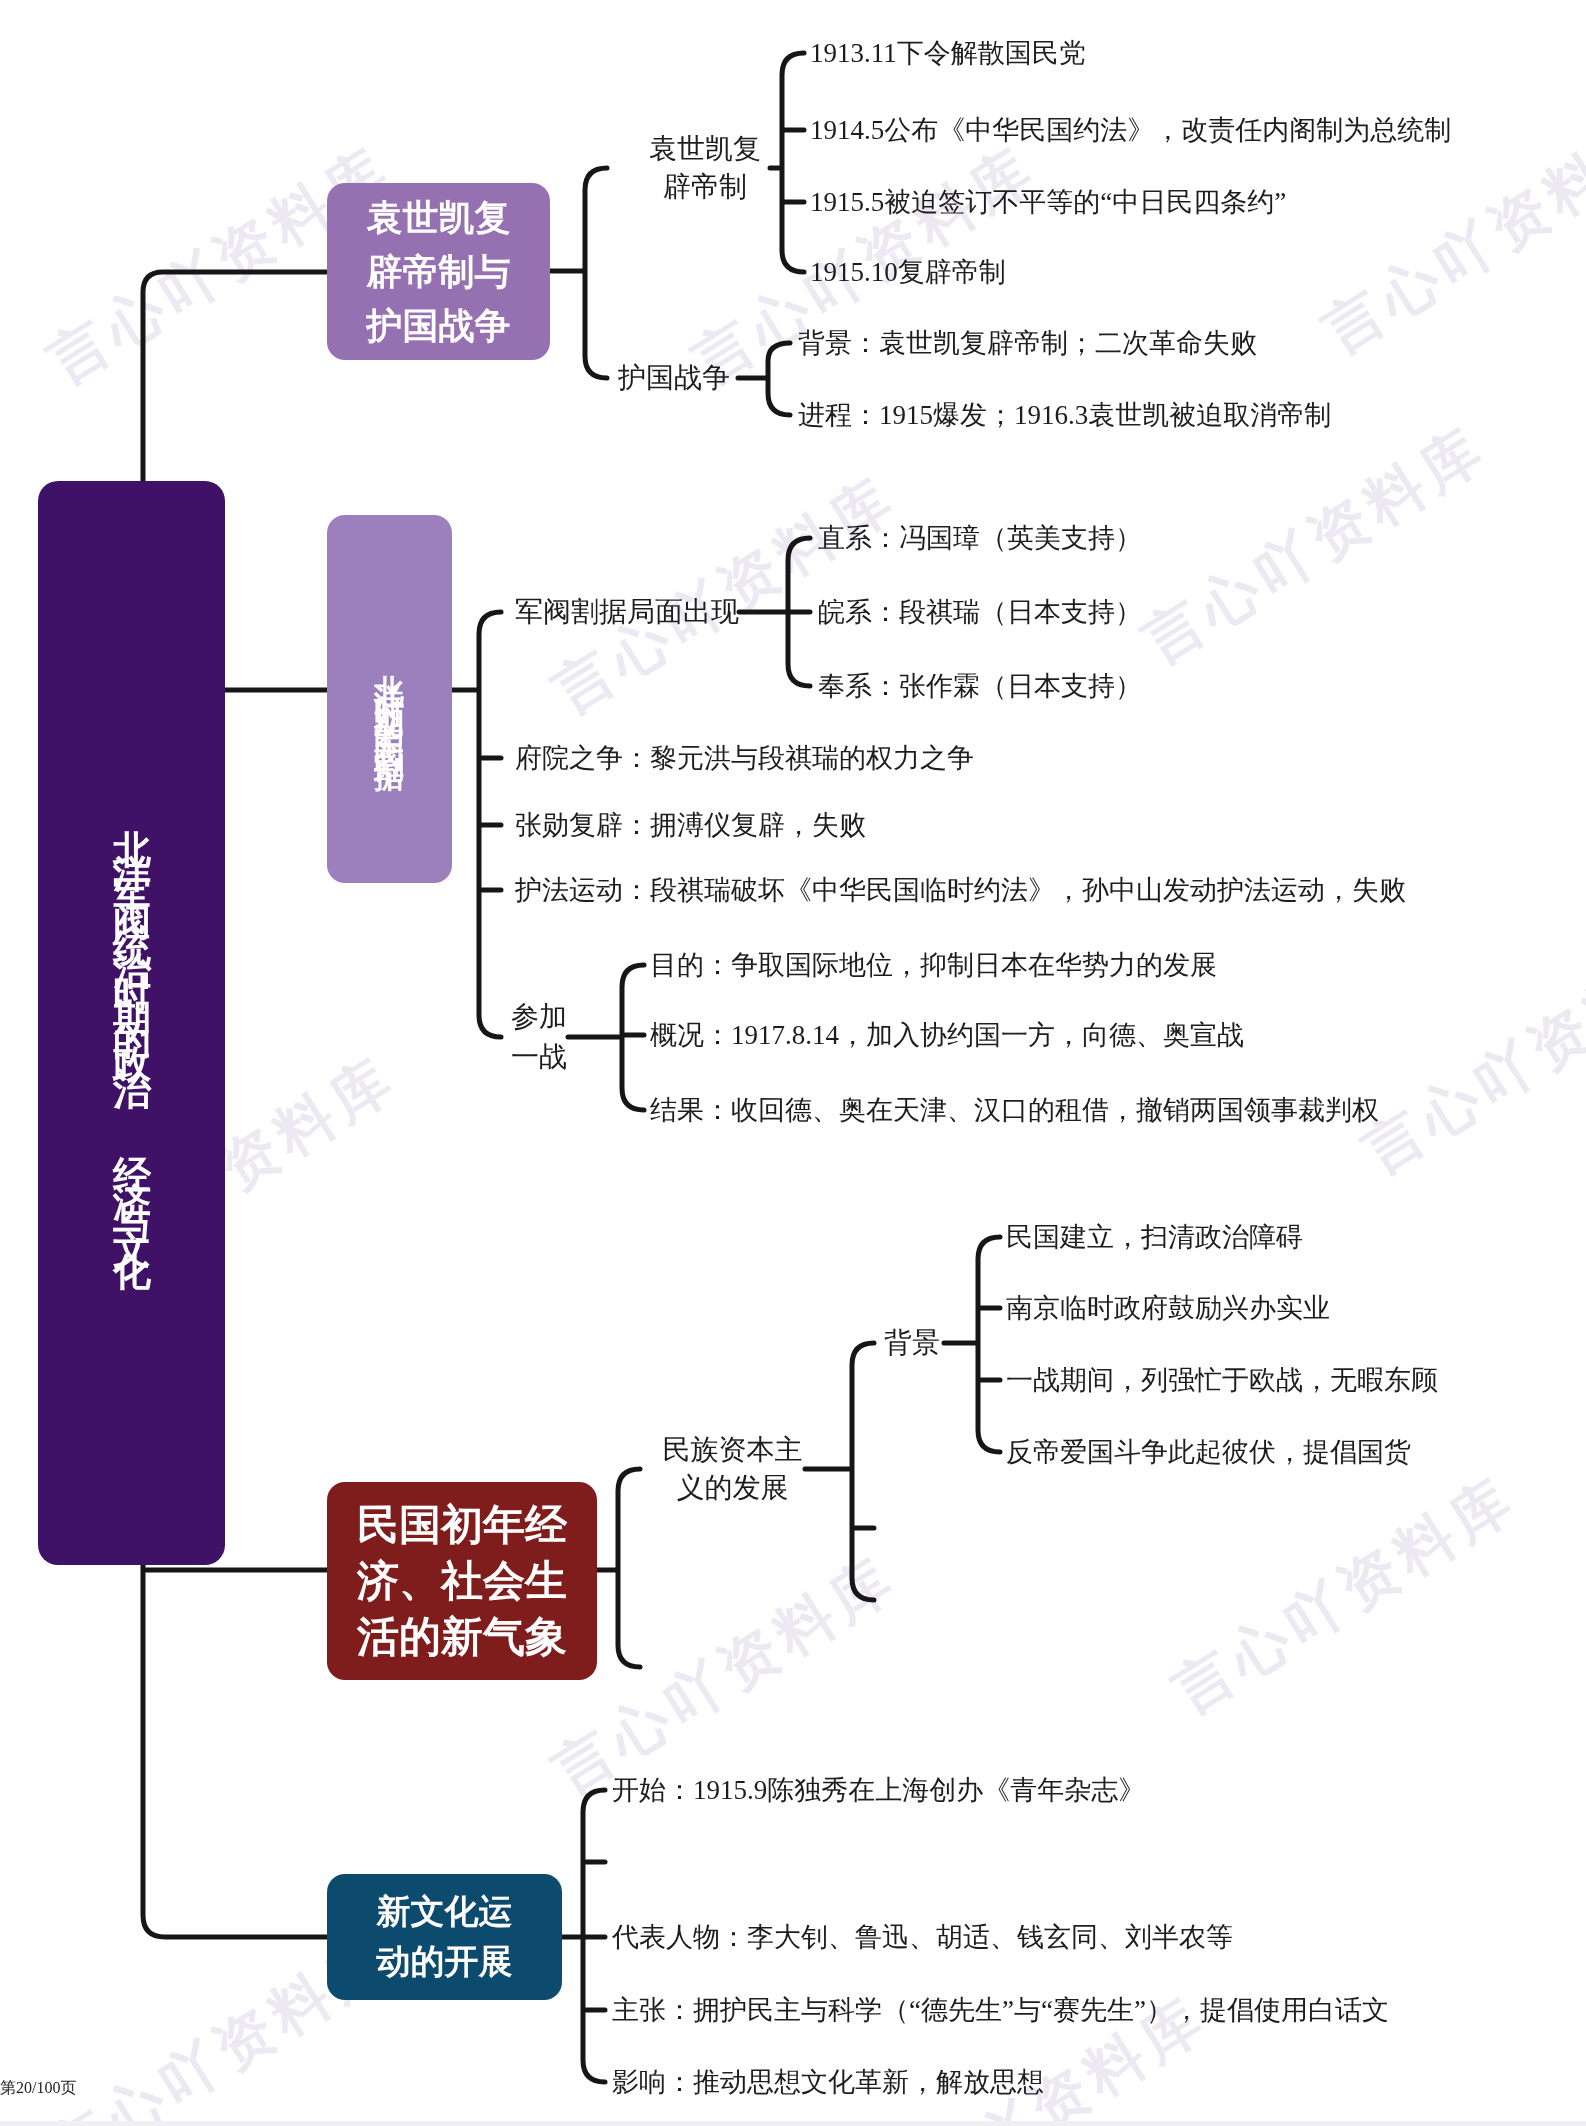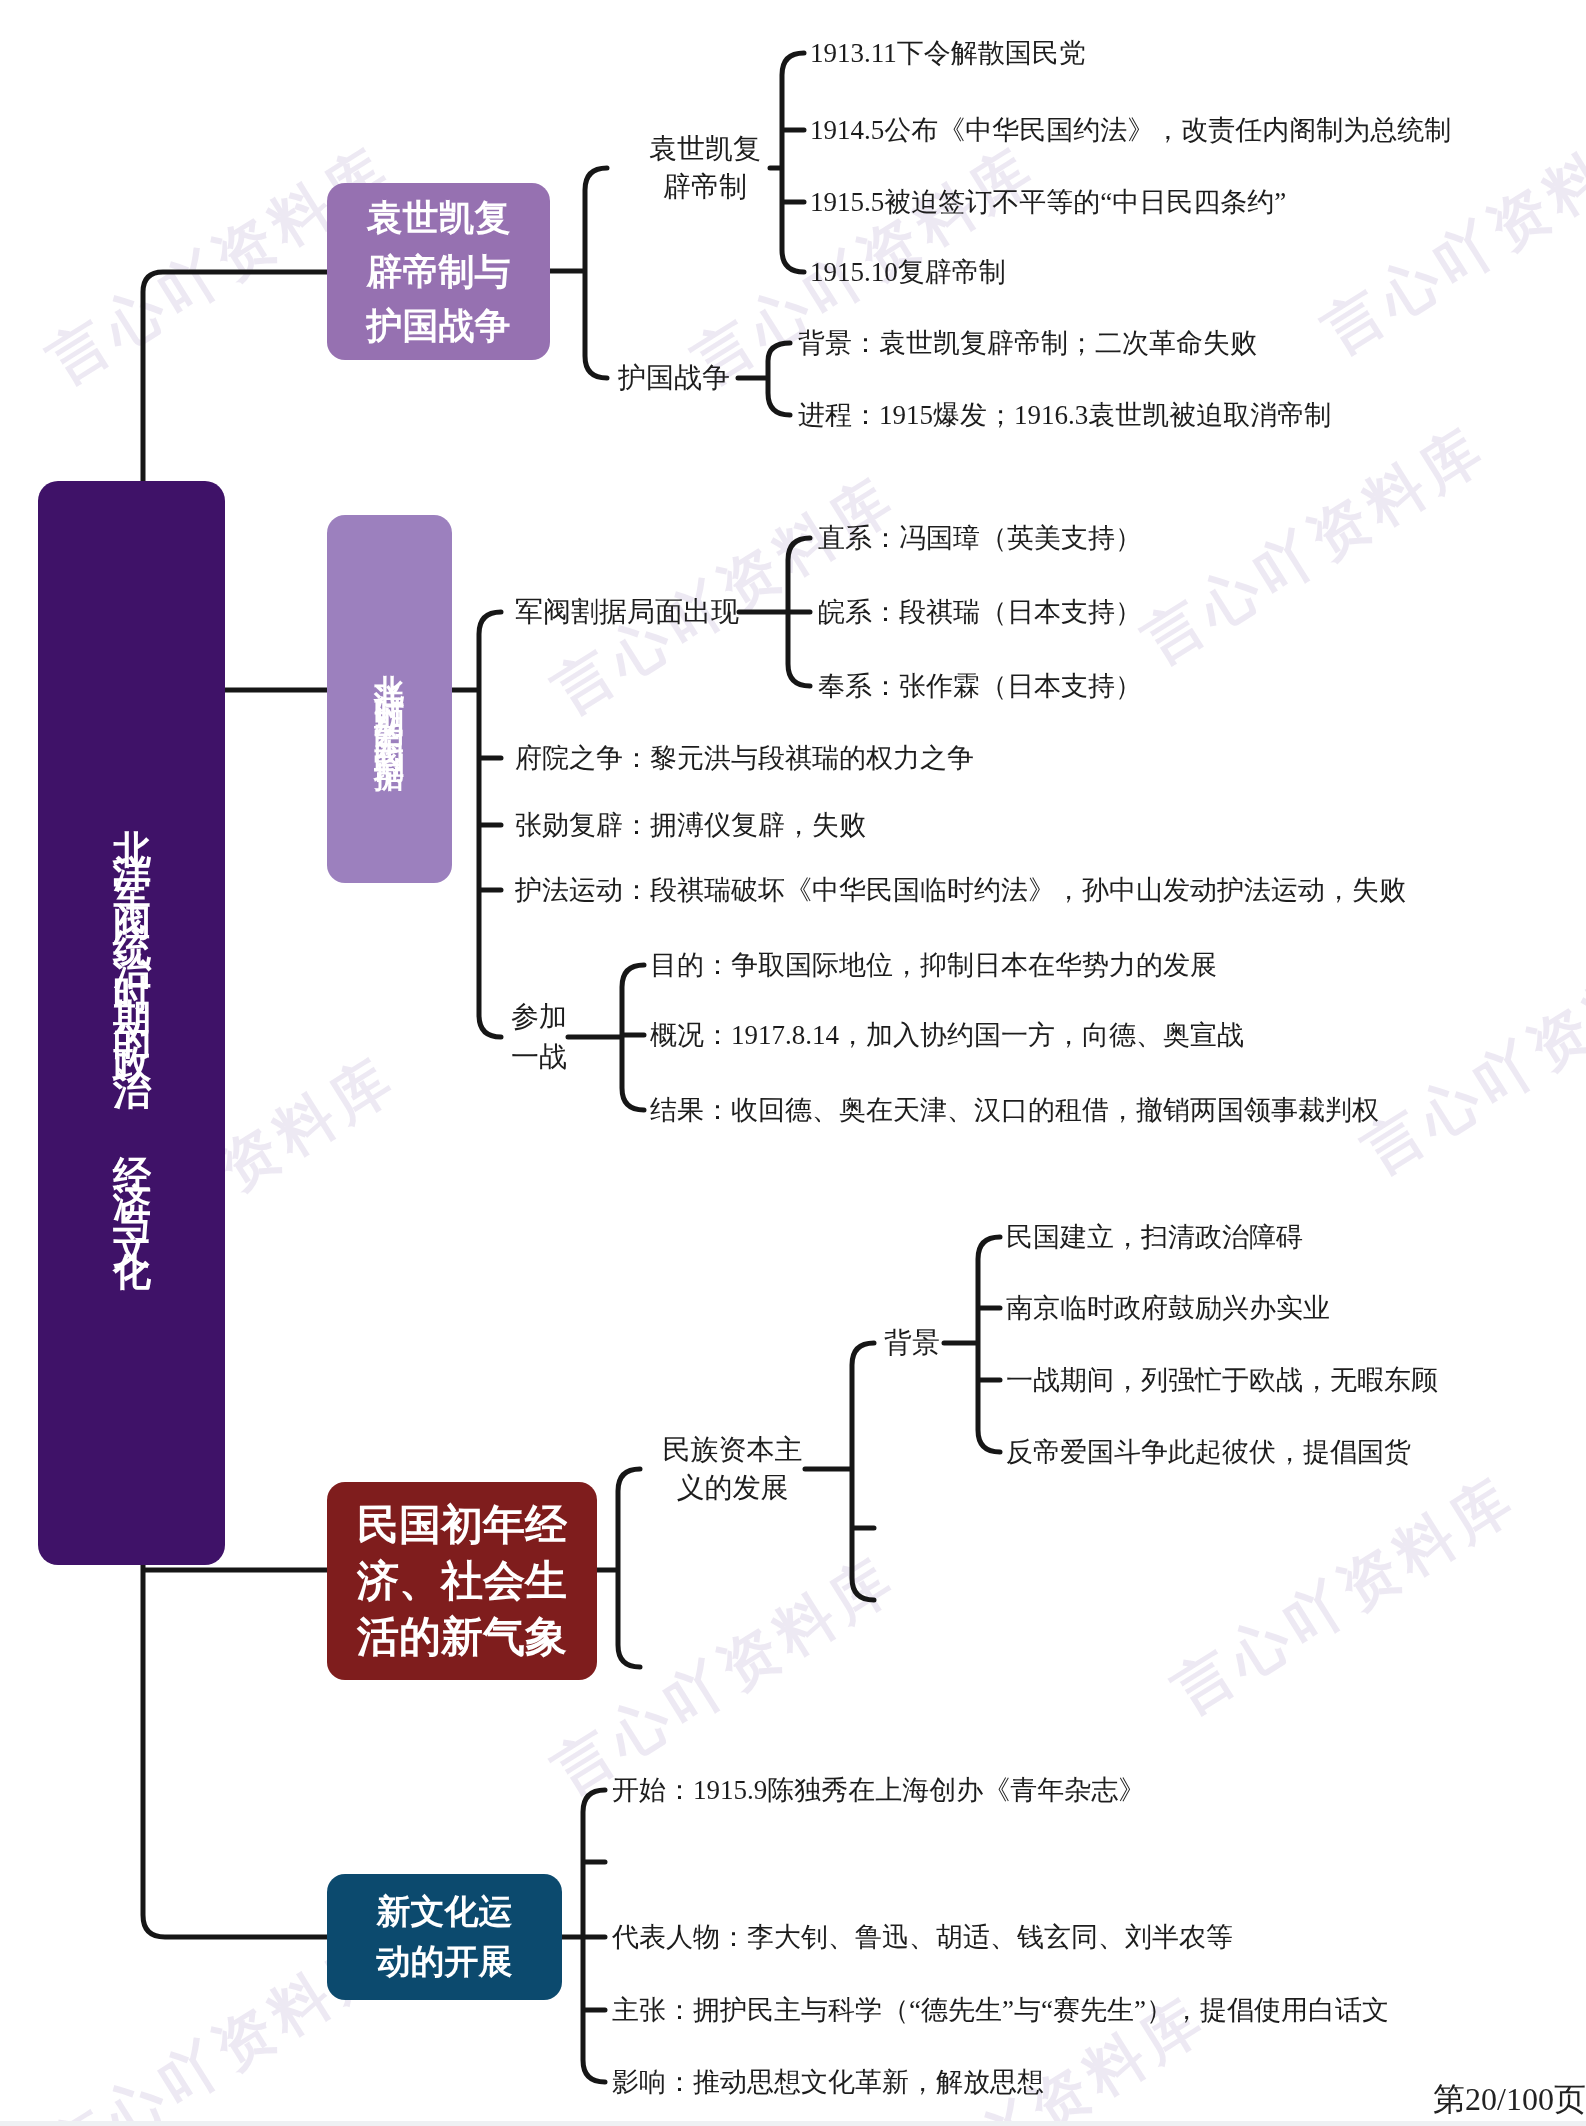--- a/index.html
+++ b/index.html
@@ -33,22 +33,22 @@
     font-size:30px;letter-spacing:11px;line-height:125px;
   }
   .leaf{
     font-size:27px;white-space:nowrap;transform:translateY(-50%);
   }
   .tlabel{
     font-size:28px;transform:translateY(-50%);white-space:pre-line;
   }
   .centered{text-align:center;}
   .footer{
-    position:absolute;left:0;right:0;text-align:right;
-    font-size:32px;color:#222;
+    position:absolute;left:0;right:0;text-align:left;
+    font-size:16px;color:#222;
   }
   .page-edge{position:absolute;left:0;right:0;bottom:0;height:5px;background:#eef0f3;}
 </style>
 </head>
 <body>
 
 <div id="canvas">
 
   <div class="wm" style="left:55px;top:330px">言心吖资料库</div>
   <div class="wm" style="left:700px;top:330px">言心吖资料库</div>

